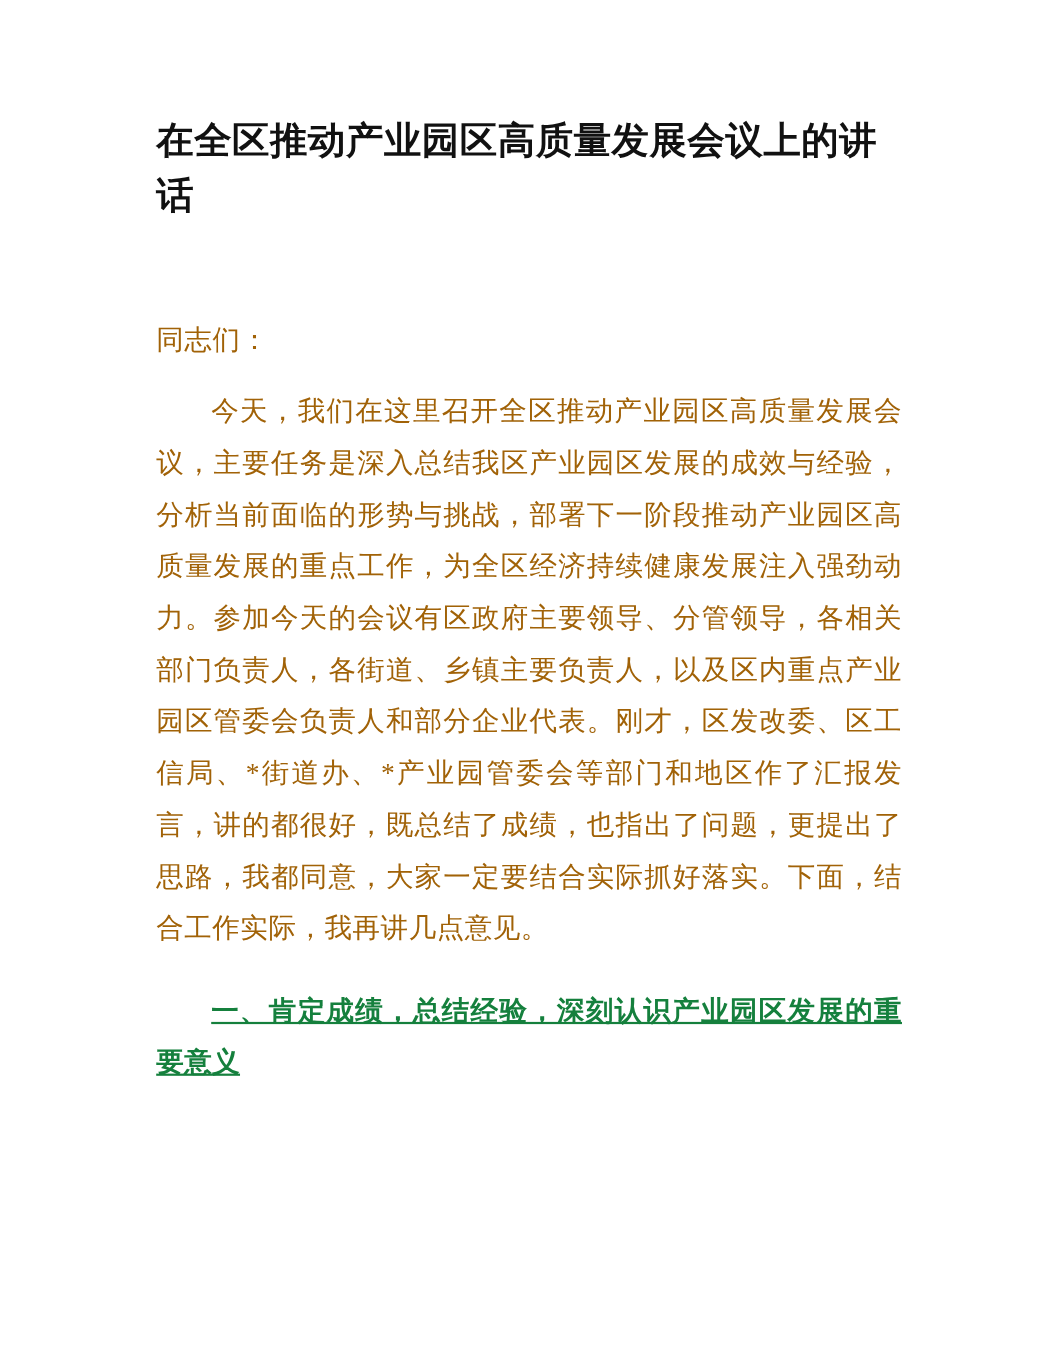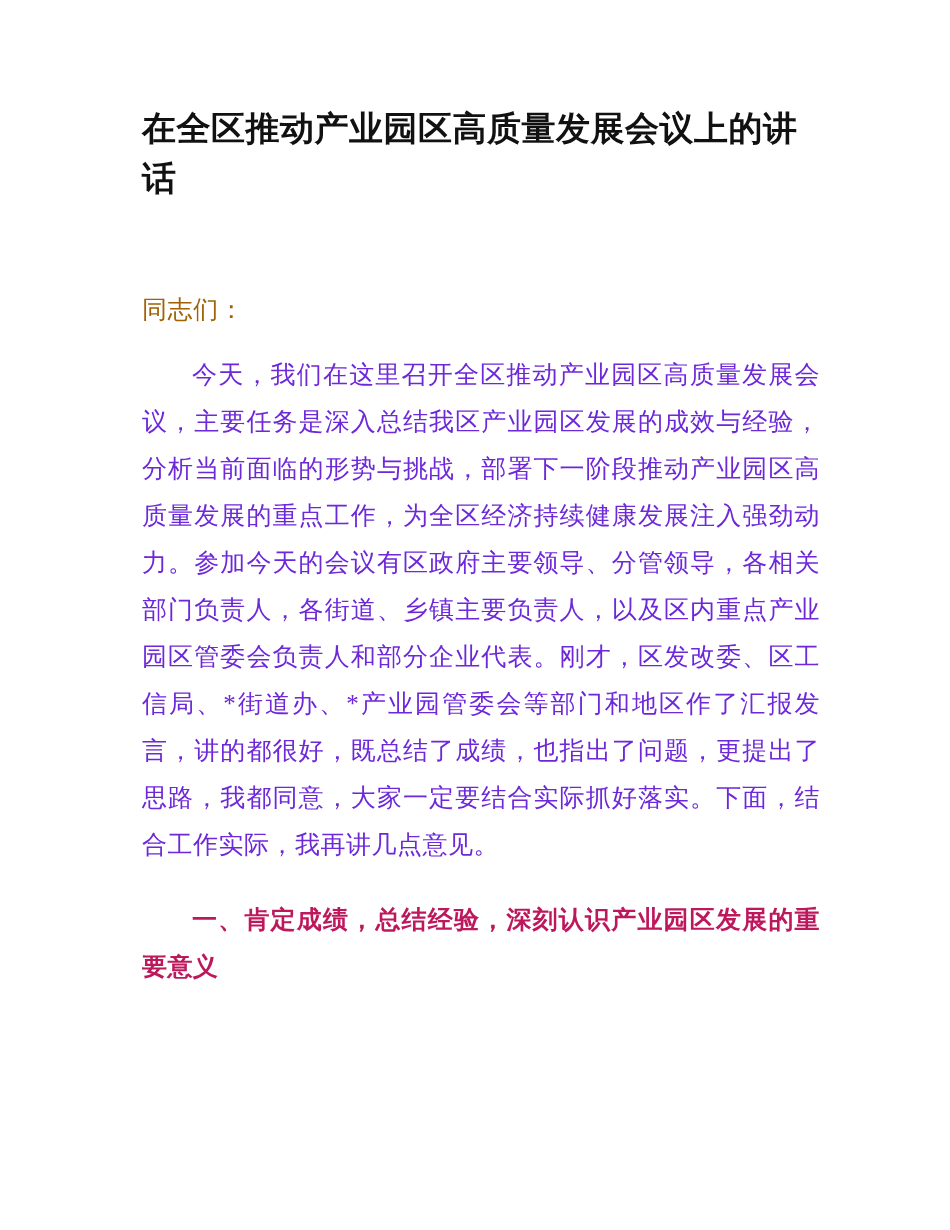--- a/index.html
+++ b/index.html
@@ -55,41 +55,42 @@
   }
 
   
   .body-par {
     margin: 0;
     padding-top: 18px;
     font-size: 25px;
     line-height: 47px;
     font-weight: 400;
     letter-spacing: 0.5px;
-    color: #6d28d9;
+    color: #a16207;
     text-align: justify;
     text-justify: inter-character;
     text-indent: 2em;
     word-break: break-all;
   }
 
   
   .section-heading {
     margin: 0;
     padding-top: 28px;
     font-family: "Liberation Sans", "DejaVu Sans", sans-serif;
     font-size: 25px;
     line-height: 47px;
     font-weight: 700;
     letter-spacing: 0.4px;
-    color: #be185d;
+    color: #15803d;
     text-align: justify;
     text-justify: inter-character;
     text-indent: 2em;
     word-break: break-all;
+    text-decoration: underline;
   }
 </style>
 </head>
 <body>
 
 <div class="page">
   <div class="content">
 
     <h1 class="doc-title">
       <span>在全区推动产业园区高质量发展会议上的讲话</span>

